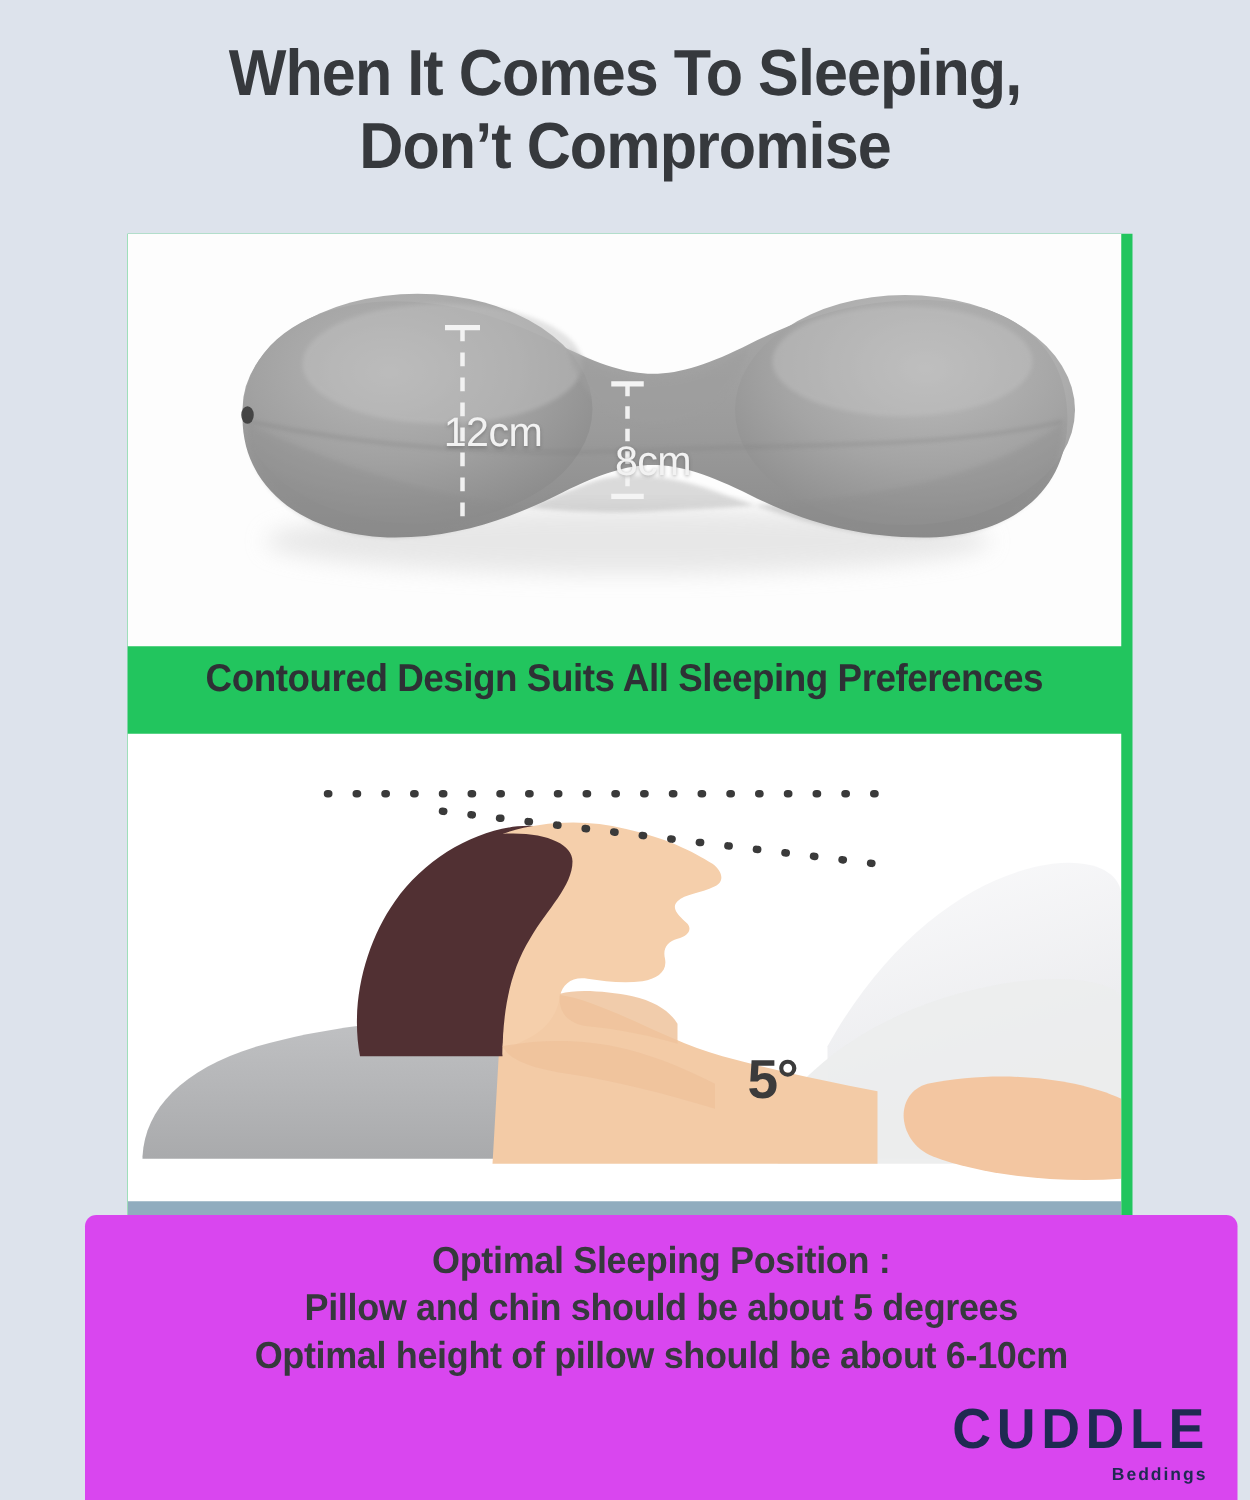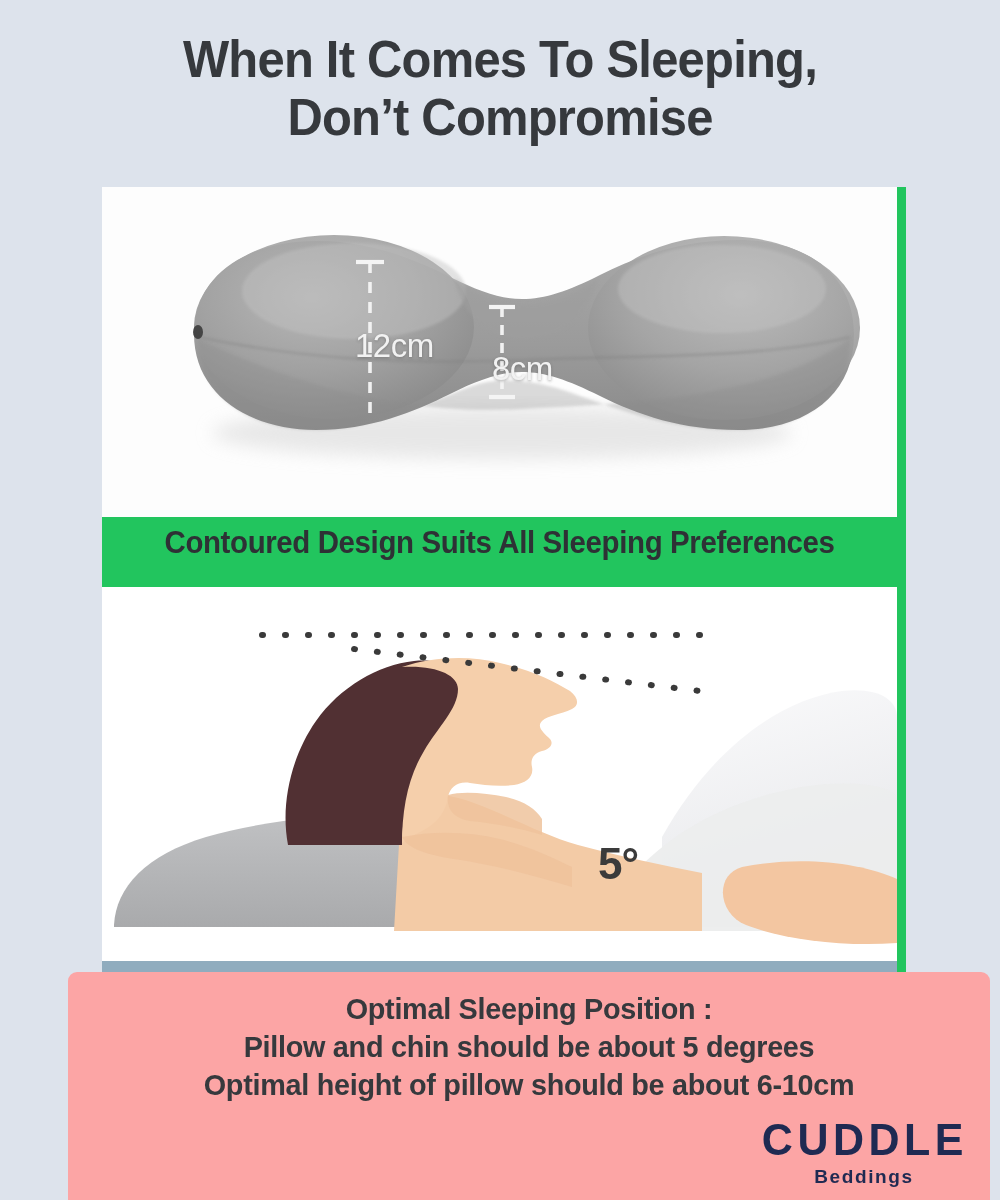--- a/index.html
+++ b/index.html
@@ -84,57 +84,57 @@
     font-size:44px;
     font-weight:bold;
     letter-spacing:-1px;
   }
 
   
   .banner {
     position:absolute;
     left:68px; top:972px;
     width:922px; height:228px;
-    background:#fca5a5;
+    background:#d946ef;
     border-radius:9px 9px 0 0;
   }
   .banner-text {
     position:absolute;
     left:0; top:18px; width:922px;
     text-align:center;
     color:#36393d;
     font-size:30px;
     font-weight:bold;
     line-height:1.27;
     letter-spacing:-0.3px;
     transform:scaleX(0.96);
     transform-origin:center top;
   }
   .banner-text span { display:block; }
 
   
   .logo {
     position:absolute;
     right:22px; bottom:14px;
-    text-align:center;
+    text-align:right;
     line-height:1;
   }
   .logo-main {
     display:block;
     color:#1f2a52;
     font-size:43px;
     font-weight:bold;
     letter-spacing:4.5px;
     transform:scaleY(1.05);
     transform-origin:right bottom;
   }
   .logo-sub {
     display:block;
     color:#1f2a52;
-    font-size:19px;
+    font-size:14px;
     font-weight:bold;
     letter-spacing:1.6px;
     margin-top:5px;
     margin-right:2px;
   }
 </style>
 </head>
 <body>
 
 <div class="headline">

